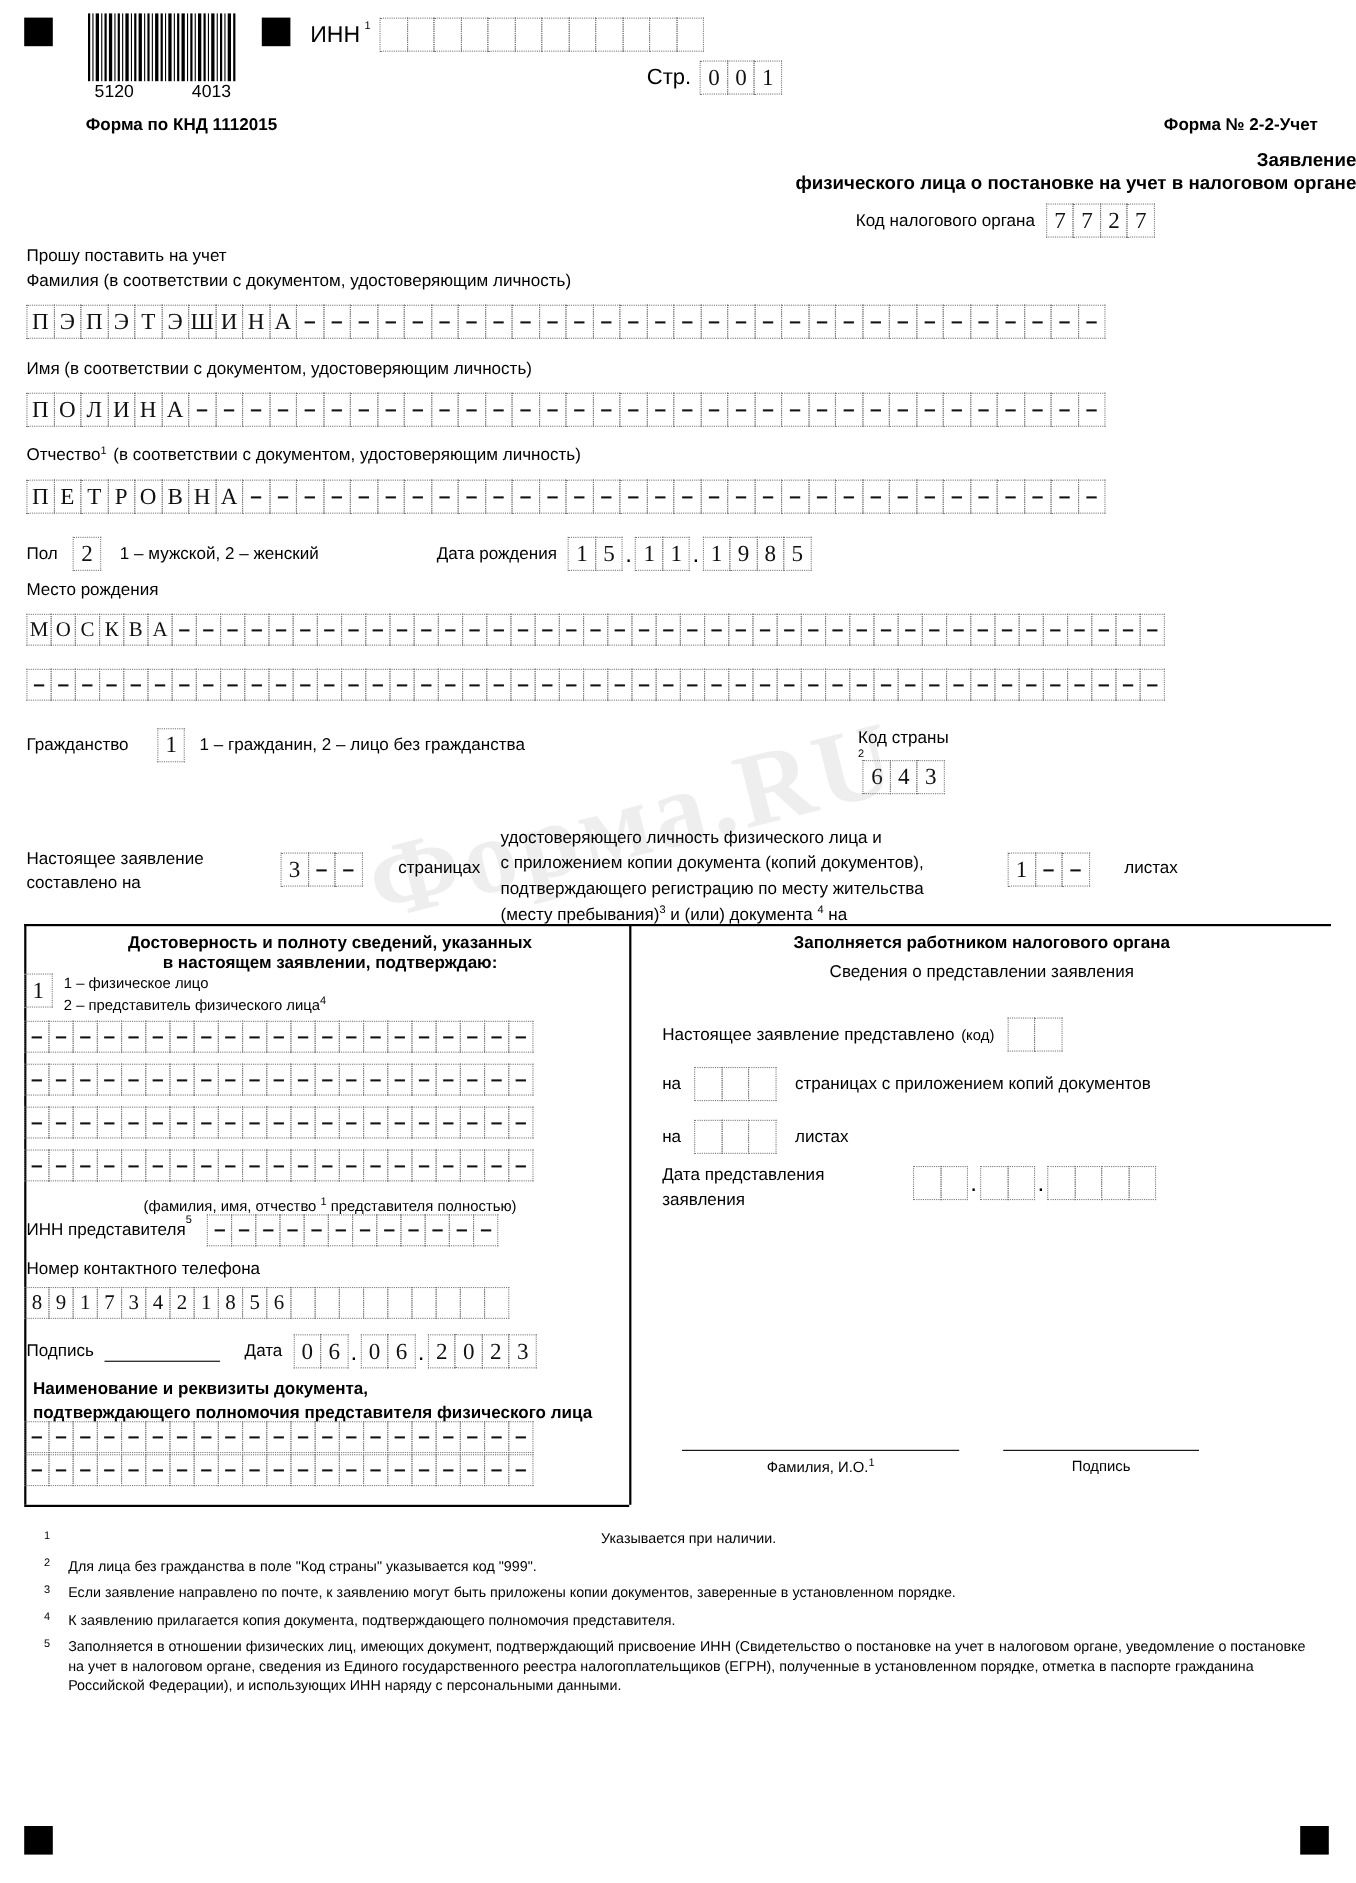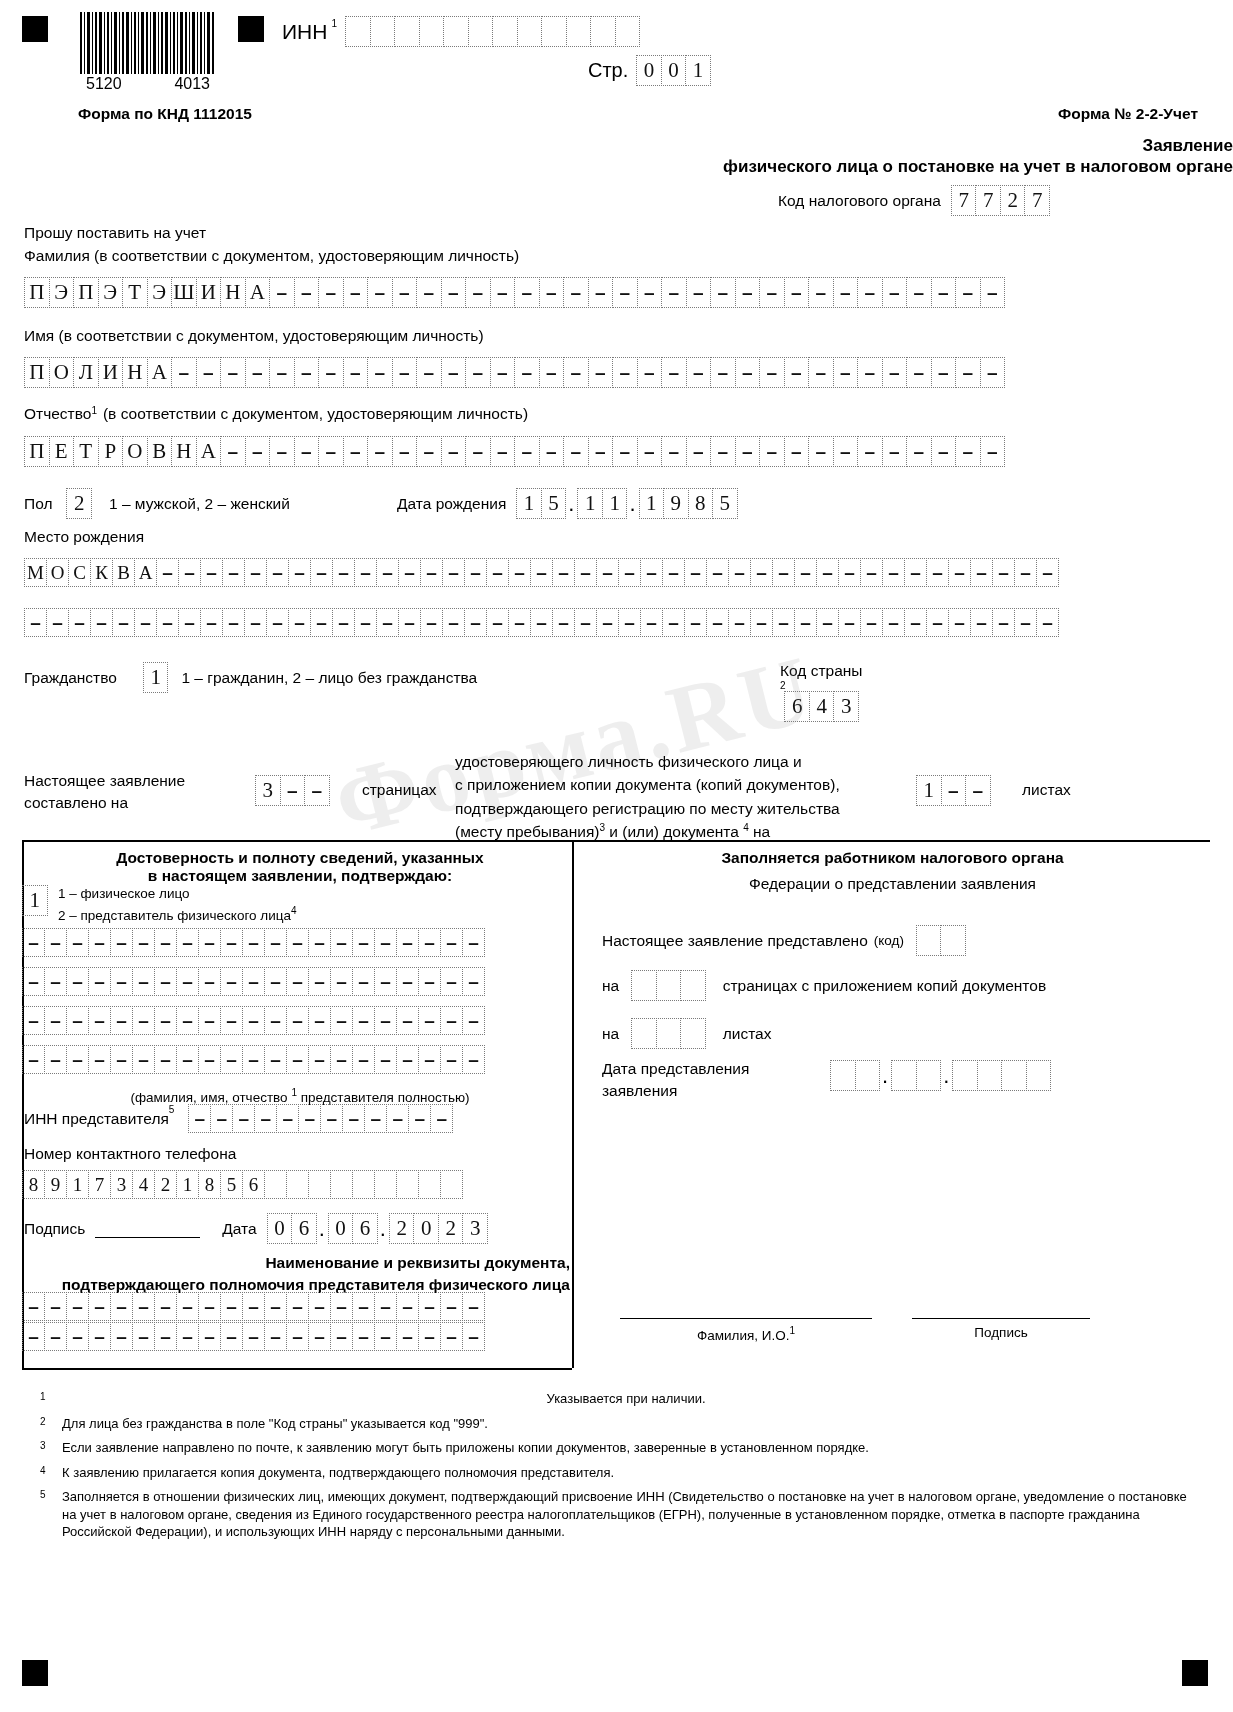--- a/index.html
+++ b/index.html
@@ -653,21 +653,21 @@
       </span>
     <span style="font-size:22px; margin:0 3px; line-height:1;">.</span>
     <span class="cells" id="sign-year-cells">
         <span class="cell">2</span>
         <span class="cell">0</span>
         <span class="cell">2</span>
         <span class="cell">3</span>
       </span>
   </div>
 
-  <div style="position:absolute; left:30px; top:1252px; width:540px; text-align:right; line-height:1.4;" class="b lbl">
+  <div style="position:absolute; left:30px; top:1252px; width:540px; text-align:left; line-height:1.4;" class="b lbl">
     <div>Наименование и реквизиты документа,</div>
     <div>подтверждающего полномочия представителя физического лица</div>
   </div>
   <div class="cells" style="position:absolute; left:22px; top:1292px;" id="doc-row1-cells">
       <span class="cell sm dash">–</span>
       <span class="cell sm dash">–</span>
       <span class="cell sm dash">–</span>
       <span class="cell sm dash">–</span>
       <span class="cell sm dash">–</span>
       <span class="cell sm dash">–</span>
@@ -705,21 +705,21 @@
       <span class="cell sm dash">–</span>
       <span class="cell sm dash">–</span>
       <span class="cell sm dash">–</span>
       <span class="cell sm dash">–</span>
       <span class="cell sm dash">–</span>
       <span class="cell sm dash">–</span>
       <span class="cell sm dash">–</span>
     </div>
 
   <div style="position:absolute; left:580px; top:849px; width:625px; text-align:center;" class="b lbl">Заполняется работником налогового органа</div>
-  <div style="position:absolute; left:580px; top:875px; width:625px; text-align:center;" class="lbl">Федерации о представлении заявления</div>
+  <div style="position:absolute; left:580px; top:875px; width:625px; text-align:center;" class="lbl">Сведения о представлении заявления</div>
 
   <div class="row" style="left:602px; top:925px;">
     <span class="lbl" style="margin-right:6px;">Настоящее заявление представлено</span>
     <span class="lbl-sm" style="margin-right:12px;">(код)</span>
     <span class="cells" id="official-code-cells">
         <span class="cell"></span>
         <span class="cell"></span>
       </span>
   </div>
 

